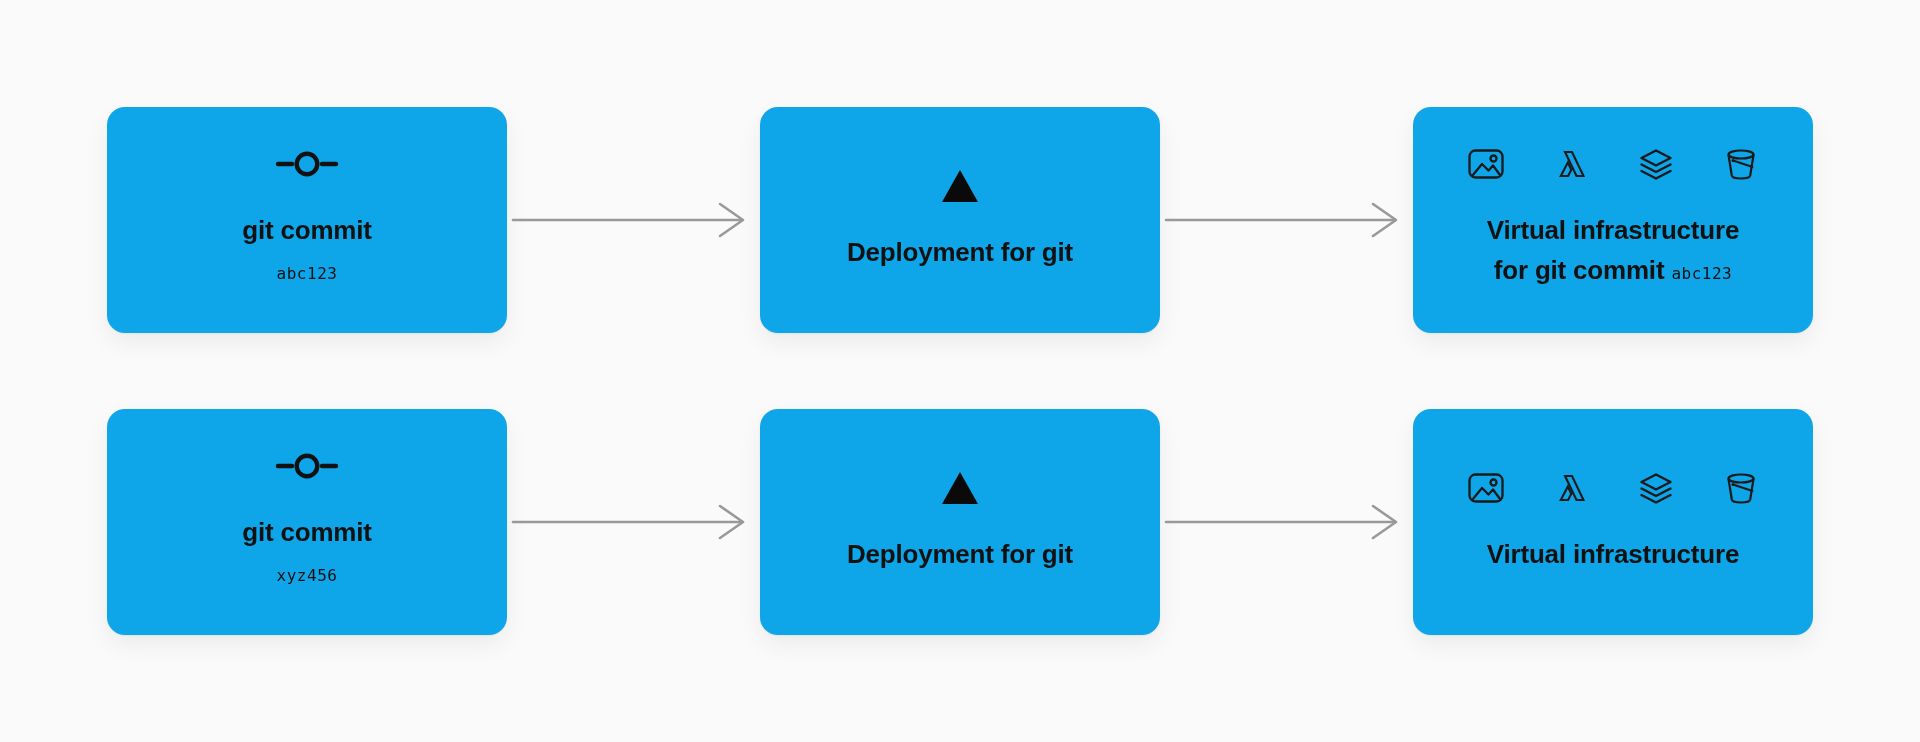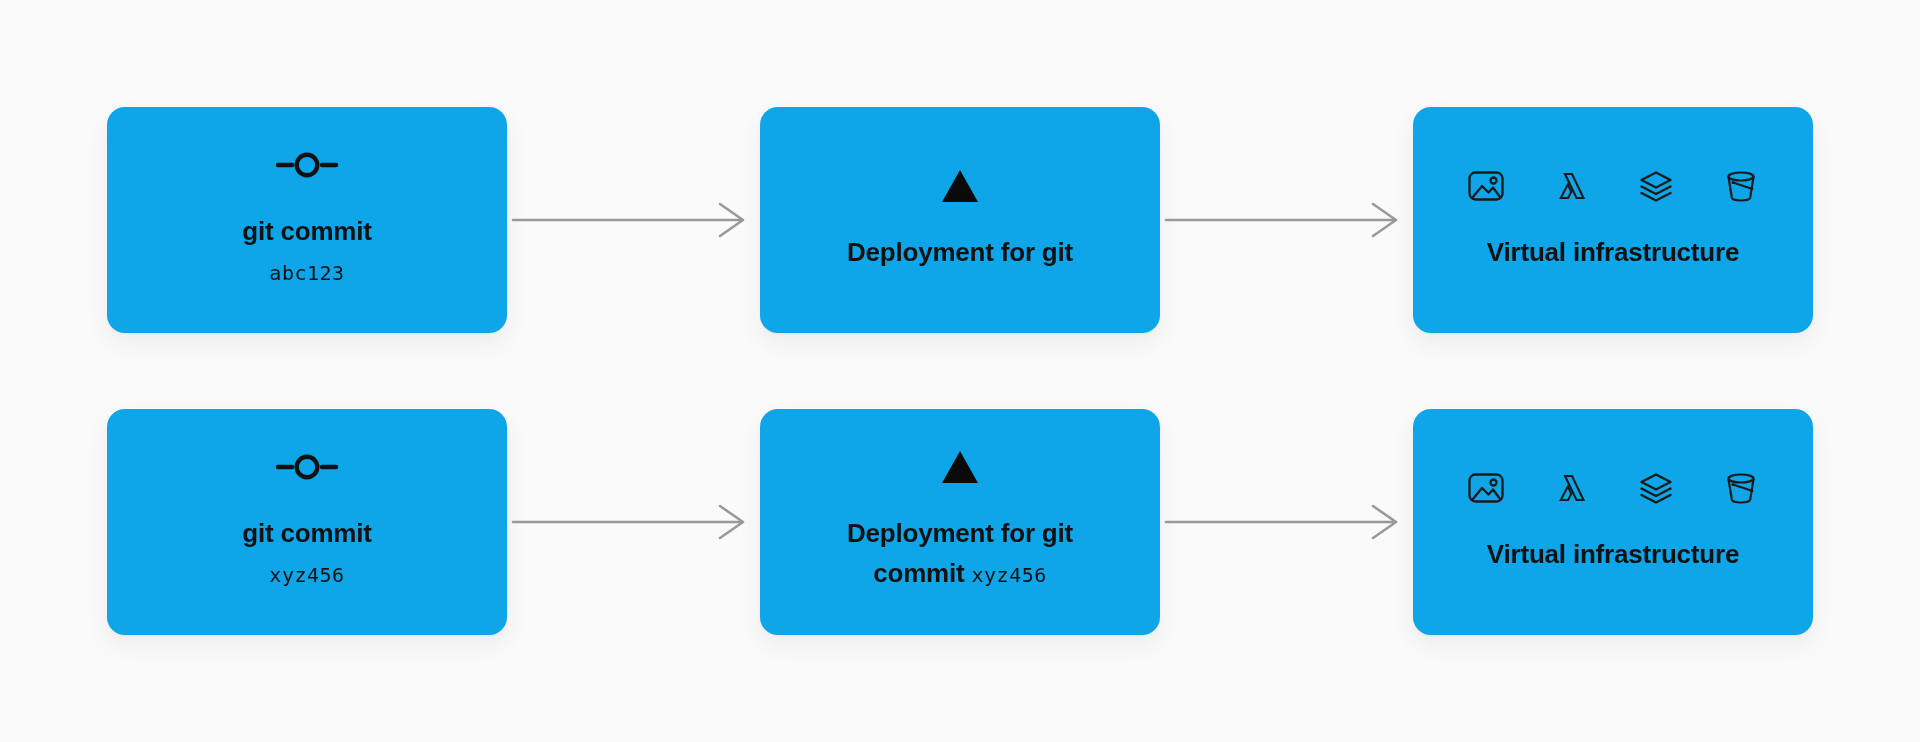--- a/index.html
+++ b/index.html
@@ -46,21 +46,21 @@
   .card-text {
     text-align: center;
     font-size: 26px;
     line-height: 40px;
     font-weight: 700;
     letter-spacing: -0.2px;
   }
   .hash {
     font-family: "DejaVu Sans Mono", monospace;
     font-weight: 400;
-    font-size: 20px;
+    font-size: 16px;
     letter-spacing: 0.5px;
   }
   .arrow {
     width: 253px;
     height: 40px;
     display: flex;
     align-items: center;
     justify-content: center;
   }
   svg { display: block; }
@@ -129,20 +129,21 @@
         </svg>
         <svg width="38" height="36" viewBox="0 0 38 36" fill="none" stroke="#1a1a1a" stroke-width="2.2" stroke-linecap="round">
           <ellipse cx="19" cy="8.5" rx="12.5" ry="4"></ellipse>
           <path d="M6.5 9 L9.8 29.5 Q10.5 32.5 19 32.5 Q27.5 32.5 28.2 29.5 L31.5 9"></path>
           <line x1="11" y1="14.5" x2="30.5" y2="21" stroke-width="1.9"></line>
           <circle cx="11" cy="14.5" r="1.5" fill="#1a1a1a" stroke="none"></circle>
         </svg>
       </div>
       <div class="card-text">
         <div><span>Virtual infrastructure</span></div>
+        <div><span>for git commit</span> <span class="hash">abc123</span></div>
       </div>
     </div>
 
   </div>
 
   <div class="flow-row">
 
     <div class="card">
       <div class="icon-area">
         <svg width="64" height="36" viewBox="0 0 64 36" fill="none" stroke="#111111" stroke-width="4.4" stroke-linecap="round">
@@ -165,21 +166,20 @@
     </div>
 
     <div class="card">
       <div class="icon-area">
         <svg width="36" height="32" viewBox="0 0 36 32">
           <polygon points="18,0 36,32 0,32" fill="#0a0a0a"></polygon>
         </svg>
       </div>
       <div class="card-text">
         <div><span>Deployment for git</span></div>
-        <div><span>commit</span> <span class="hash">xyz456</span></div>
       </div>
     </div>
 
     <div class="arrow">
       <svg width="253" height="40" viewBox="0 0 253 40" fill="none" stroke="#999999" stroke-width="2.6" stroke-linecap="round" stroke-linejoin="round">
         <line x1="6" y1="20" x2="235" y2="20"></line>
         <polyline points="213,4 236,20 213,36"></polyline>
       </svg>
     </div>
 

